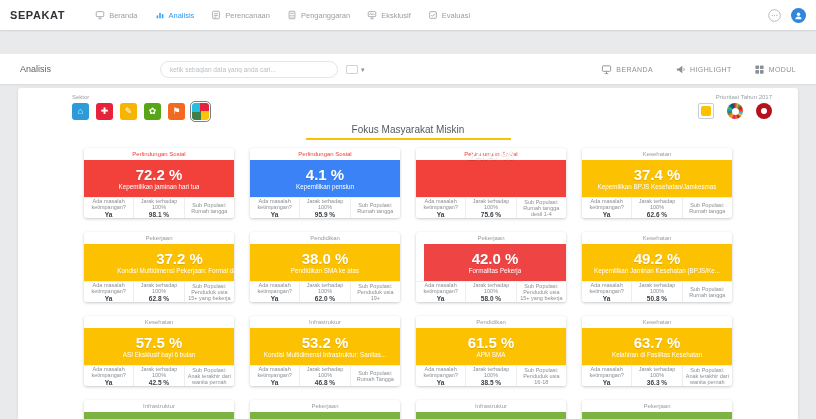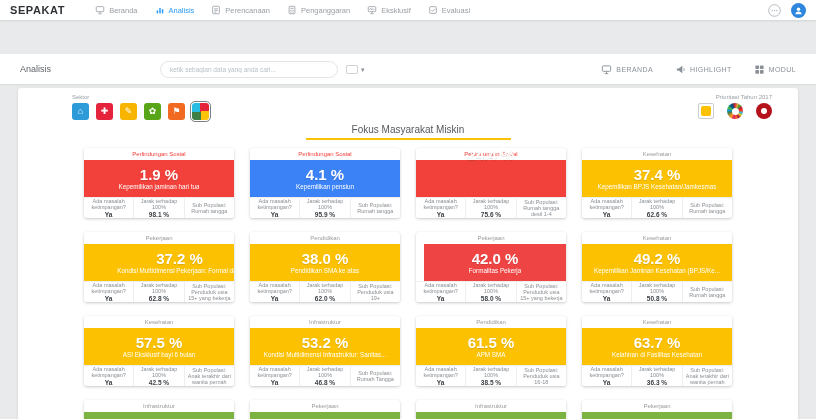--- a/index.html
+++ b/index.html
@@ -1,20 +1,20 @@
 <!DOCTYPE html>
 <html><head>
 <meta charset="utf-8">
 <style>
   *{box-sizing:border-box;margin:0;padding:0}
   html,body{width:816px;height:419px;overflow:hidden}
   body{background:#e8eaeb;font-family:"Liberation Sans",sans-serif;position:relative}
 
   
-  .topbar{position:absolute;top:0;left:0;right:0;height:20px;background:#fff;
+  .topbar{position:absolute;top:0;left:0;right:0;height:30px;background:#fff;
     display:flex;align-items:center;padding:0 10px;box-shadow:0 1px 2px rgba(0,0,0,.10);z-index:3}
   .brand{font-weight:bold;font-size:11px;letter-spacing:.6px;color:#2f3337;margin-right:30px}
   .nav{display:flex;align-items:center;gap:17px}
   .nav-item{display:flex;align-items:center;gap:4px;font-size:7.5px;color:#9aa0a6;cursor:pointer;white-space:nowrap}
   .nav-item.active{color:#2e9cf4}
   .nav-item svg{width:10px;height:10px;flex:none}
   .top-right{margin-left:auto;display:flex;align-items:center;gap:9px}
   .round-btn{width:15px;height:15px;cursor:pointer}
   .avatar{width:15px;height:15px;border-radius:50%;background:#2e86de;display:flex;align-items:center;justify-content:center;cursor:pointer}
   .avatar svg{width:11px;height:11px}
@@ -228,21 +228,21 @@
     </div>
   </div>
 
   <h1 class="page-title">Fokus Masyarakat Miskin</h1>
   <div class="title-underline"></div>
 
   <div class="grid">
       <div class="card">
         <div class="card-sector" style="color: rgb(242, 64, 58);">Perlindungan Sosial</div>
         <div class="card-body" style="background: rgb(242, 64, 58);">
-          <div class="card-pct">1.9 %</div>
+          <div class="card-pct">72.2 %</div>
           <div class="card-title">Kepemilikan jaminan hari tua</div>
         </div>
         <div class="card-foot">
           <div class="cell">
             <div class="cl">Ada masalah ketimpangan?</div>
             <div class="cv">Ya</div>
           </div>
           <div class="cell">
             <div class="cl">Jarak terhadap 100%</div>
             <div class="cv">98.1 %</div>

